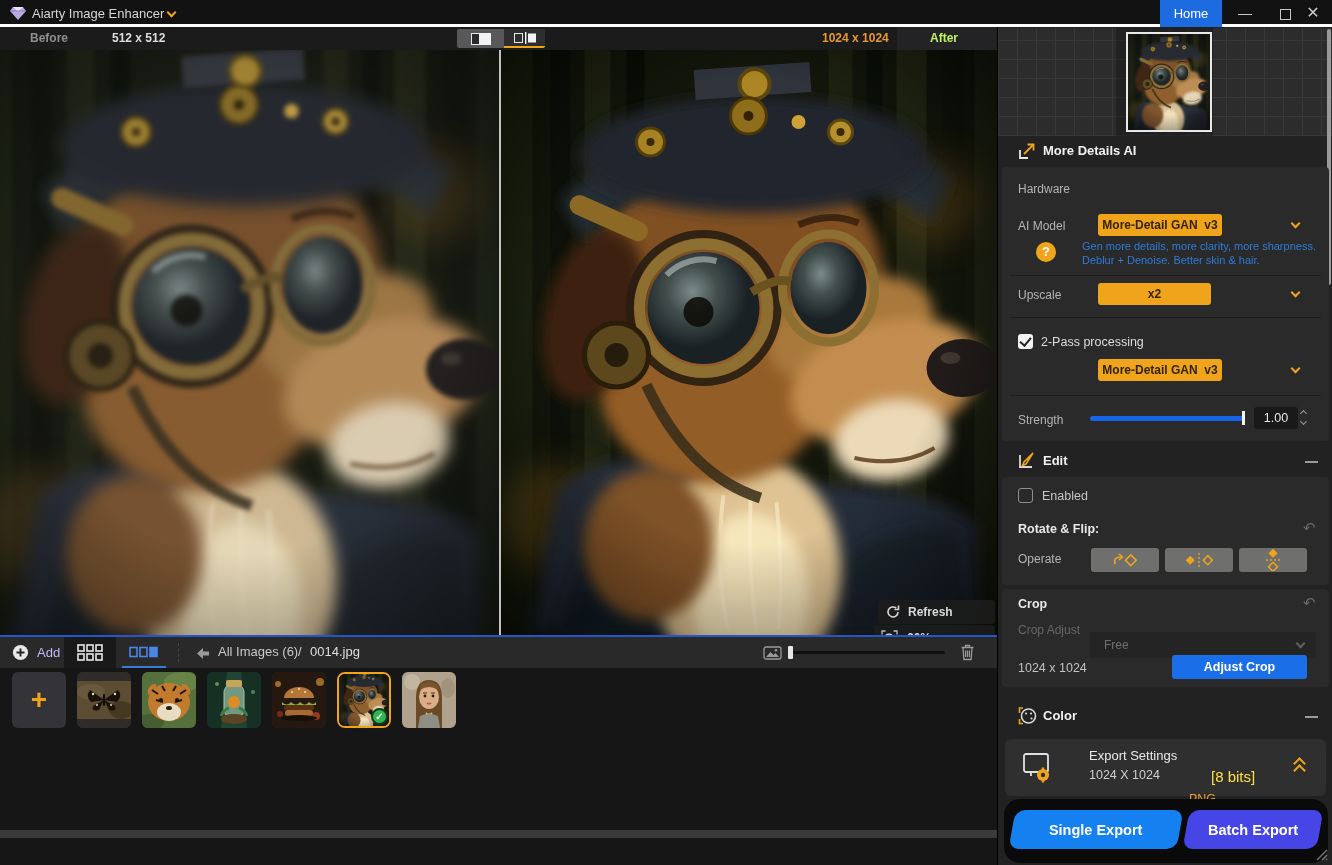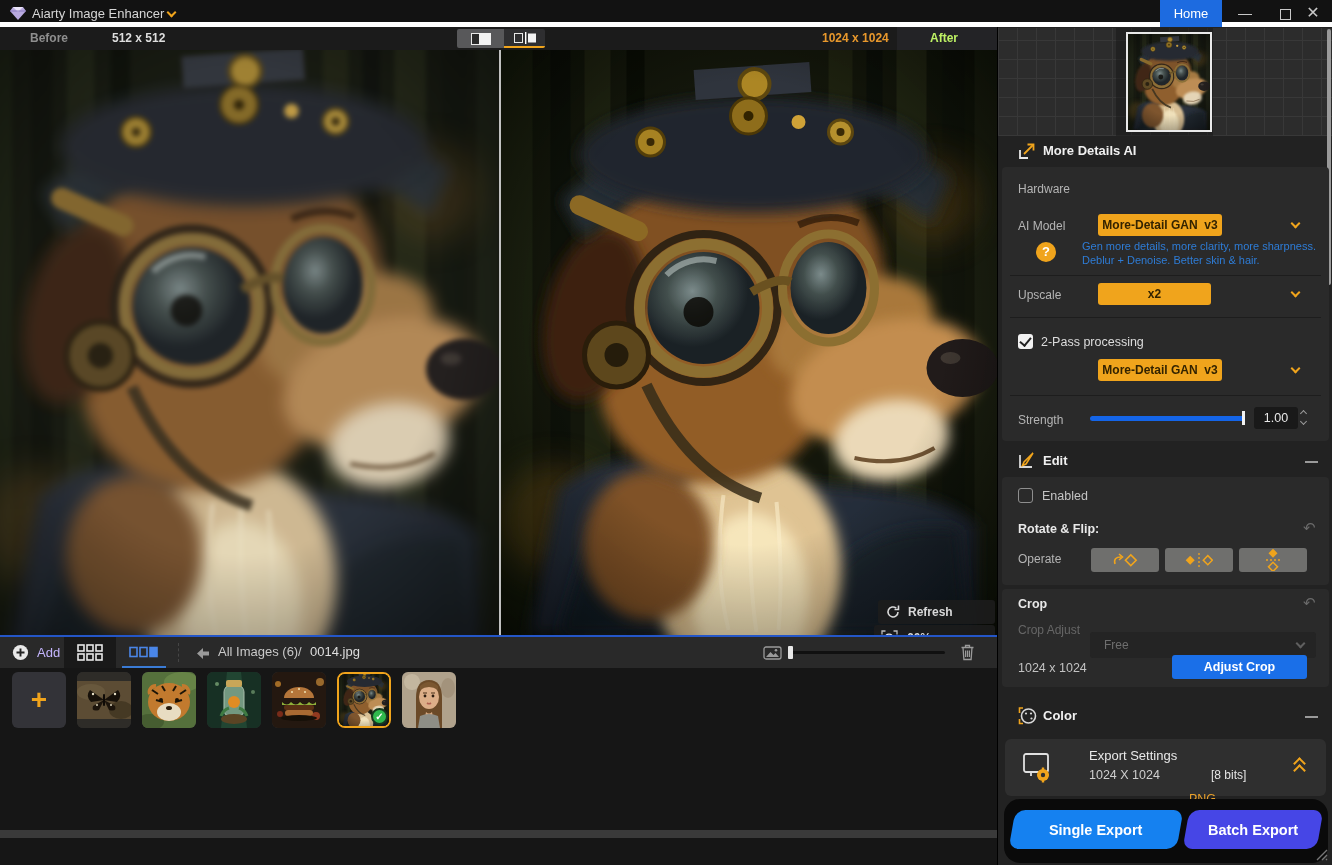--- a/index.html
+++ b/index.html
@@ -1,21 +1,21 @@
 <!DOCTYPE html>
 <html><head>
 <meta charset="utf-8">
 <style>
   * { margin:0; padding:0; box-sizing:border-box; font-family:"Liberation Sans", sans-serif; }
   html,body { width:1332px; height:865px; overflow:hidden; background:#161616; cursor:default; user-select:none; }
   .abs { position:absolute; }
   #window { position:relative; width:1332px; height:865px; background:#161616; }
 
   
-  #titlebar { left:0; top:0; width:1332px; height:27px; background:#121212; border-bottom:5px solid #ffffff; }
+  #titlebar { left:0; top:0; width:1332px; height:27px; background:#121212; border-bottom:3px solid #ffffff; }
   .app-title { left:32px; top:6px; font-size:13px; color:#d6d6d6; }
   .chev { width:7px; height:7px; border-right:2px solid #f0a41c; border-bottom:2px solid #f0a41c; transform:rotate(45deg); display:inline-block; }
   .chev.dim { border-color:#5f5f5f; }
   .home-btn { left:1160px; top:0; width:62px; height:27px; background:#1d6be0; color:#fff; font-size:13px; text-align:center; line-height:27px; }
   .win-btn { top:0; width:34px; height:27px; color:#c8c8c8; text-align:center; line-height:26px; font-size:14px; }
 
   
   #viewer { left:0; top:27px; width:997px; height:838px; }
   #viewer-header { left:0; top:0; width:997px; height:23px; background:#1b1b1b; }
   .vh-text { top:4px; font-size:12px;font-weight:bold; }
@@ -733,21 +733,21 @@
             <circle cx="22" cy="24" r="6" fill="#f0a41c"></circle>
             <circle cx="22" cy="24" r="2.2" fill="#2f2f2f"></circle>
             <g stroke="#f0a41c" stroke-width="2.4">
               <path d="M22 16.5 v3 M22 28.5 v3 M16.5 24 h3 M24.5 24 h3 M18 20 l2 2 M24 26 l2 2 M26 20 l-2 2 M20 26 l-2 2"></path>
             </g>
           </svg>
       </span>
       <span class="abs" style="left:84px;top:9px;font-size:13px;color:#e8e8e8;">Export Settings</span>
       <span class="abs" style="left:84px;top:29px;font-size:12.5px;color:#cfcfcf;">1024 X 1024</span>
       <span class="abs" style="left:184px;top:29px;font-size:12.5px;color:#e8a02c;margin-top:24px;">PNG</span>
-      <span class="abs" style="left:206px;top:29px;font-size:12px;color:#e5e5e5;">[8 bits]</span>
+      <span class="abs" style="left:206px;top:29px;font-size:15px;color:#fde047;">[8 bits]</span>
       <span class="abs dbl-chev" style="left:290px;top:20px;"></span>
       <span class="abs dbl-chev" style="left:290px;top:27px;"></span>
     </div>
 
     <div id="export-dock" class="abs">
       <div id="single-export" class="abs export-btn">
           <span>Single Export</span>
         </div>
       <div id="batch-export" class="abs export-btn">
           <span>Batch Export</span>

